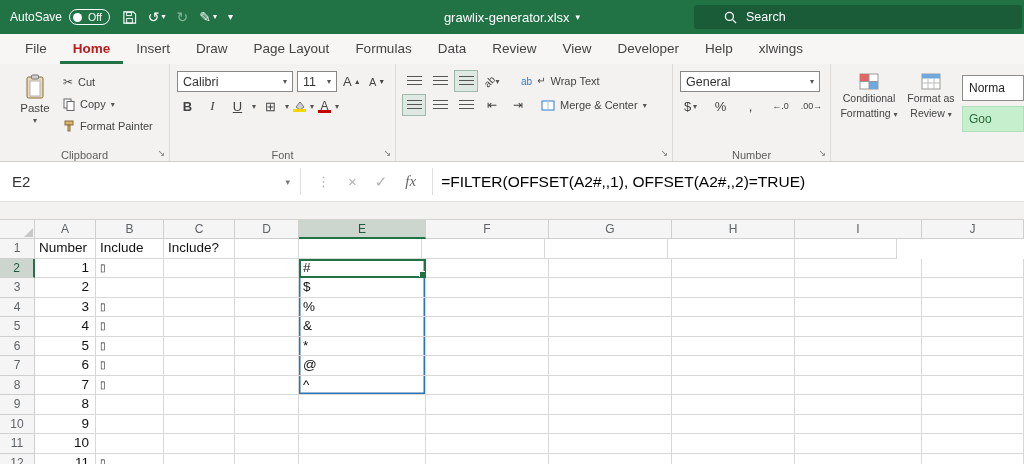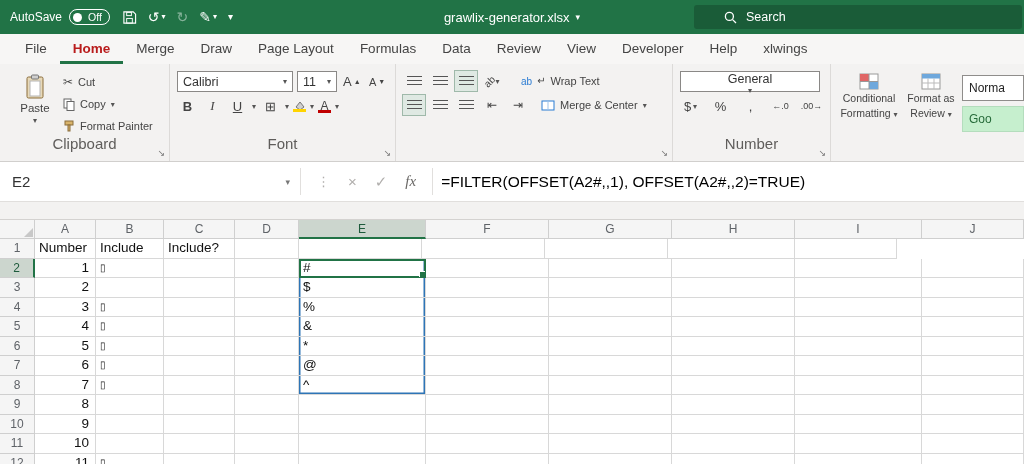--- a/index.html
+++ b/index.html
@@ -26,22 +26,22 @@
 
   
   .tabs{height:30px;display:flex;align-items:flex-end;background:#f7f6f5;padding-left:12px;}
   .tab{padding:6px 13px 5px;font-size:13.5px;color:#444;cursor:pointer;border-bottom:3px solid transparent;}
   .tab.active{color:#b91c1c;font-weight:600;border-bottom:3px solid #217346;}
 
   
   .ribbon{height:98px;background:#f3f2f1;border-bottom:1px solid #d1cfcd;display:flex;}
   .group{position:relative;border-right:1px solid #dcdad8;flex-shrink:0;}
   .group-content{padding:7px 7px 18px;height:100%;display:flex;}
-  .group-label{position:absolute;bottom:9px;left:0;right:0;text-align:center;
-    font-size:15px;color:#5f5d5b;white-space:nowrap;overflow:hidden;}
+  .group-label{position:absolute;bottom:0;left:0;right:0;text-align:center;
+    font-size:11px;color:#5f5d5b;white-space:nowrap;overflow:hidden;}
   .launcher{position:absolute;bottom:3px;right:4px;font-size:9px;color:#777;cursor:pointer;}
   .caret{font-size:8px;color:#555;}
   
   .paste-btn{width:56px;display:flex;flex-direction:column;align-items:center;
     gap:2px;font-size:11.5px;color:#444;cursor:pointer;padding-top:3px;}
   .clip-col{display:flex;flex-direction:column;justify-content:flex-start;gap:4px;padding-top:2px;}
   .smallbtn{display:flex;align-items:center;gap:5px;font-size:11px;color:#444;
     height:18px;cursor:pointer;white-space:nowrap;}
   .ic{font-size:12px;line-height:1;}
   
@@ -158,21 +158,21 @@
       <circle cx="5.4" cy="5.4" r="4" fill="none" stroke="#fff" stroke-width="1.3"></circle>
       <line x1="8.6" y1="8.6" x2="12" y2="12" stroke="#fff" stroke-width="1.3"></line>
     </svg>
     <span>Search</span>
   </div>
 </div>
 
 <div class="tabs">
     <div class="tab">File</div>
     <div class="tab active">Home</div>
-    <div class="tab">Merge</div>
+    <div class="tab">Insert</div>
     <div class="tab">Draw</div>
     <div class="tab">Page Layout</div>
     <div class="tab">Formulas</div>
     <div class="tab">Data</div>
     <div class="tab">Review</div>
     <div class="tab">View</div>
     <div class="tab">Developer</div>
     <div class="tab">Help</div>
     <div class="tab">xlwings</div>
   </div>
@@ -320,21 +320,21 @@
           </div>
         </div>
       </div>
     </div>
     <span class="launcher">↘</span>
   </div>
 
   <div class="group" style="width:158px;">
     <div class="group-content">
       <div class="vstack">
-        <div class="combo" style="width:140px;flex-direction:column;">
+        <div class="combo" style="width:140px;">
           <span>General</span>
           <span class="caret">▾</span>
         </div>
         <div class="hrow" style="gap:9px;">
           <div class="iconbtn">
             <span>$</span>
             <span class="caret">▾</span>
           </div>
           <div class="iconbtn">
               <span>%</span>

